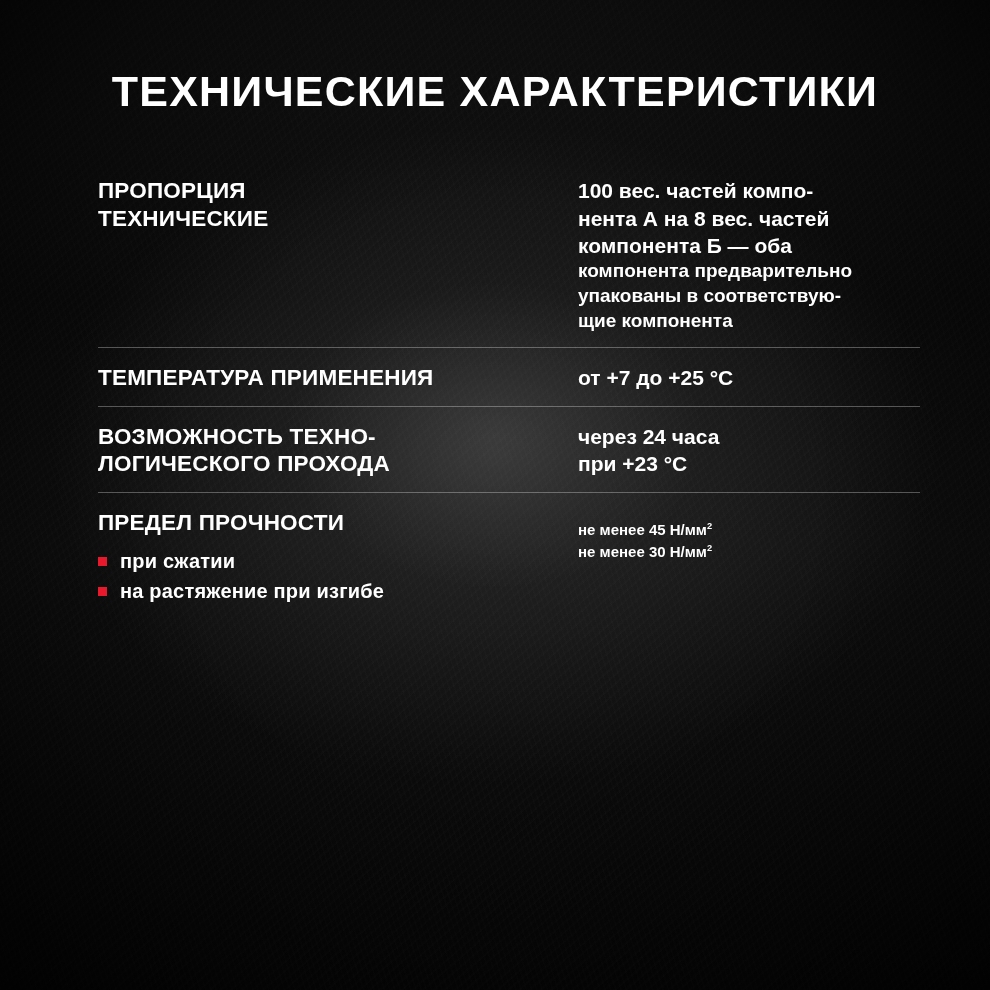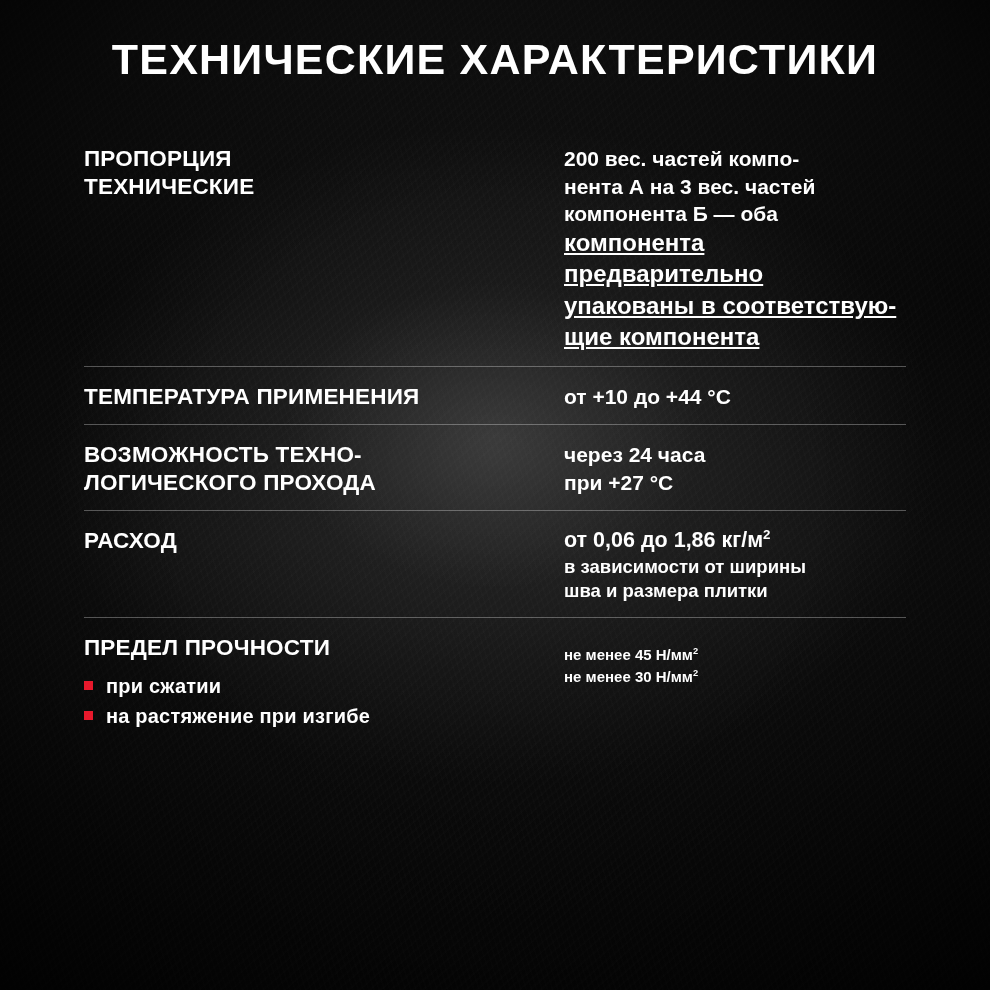--- a/index.html
+++ b/index.html
@@ -45,28 +45,29 @@
     position: relative;
     z-index: 3;
     padding: 0 84px;
   }
   .title {
     color: #ffffff;
     font-size: 43px;
     font-weight: bold;
     letter-spacing: 1.2px;
     text-align: center;
-    padding-top: 36px;
+    padding-top: 68px;
     line-height: 1.1;
   }
   table.spec {
     width: 100%;
     border-collapse: collapse;
     margin-top: 46px;
     table-layout: fixed;
+    margin-left: 14px;
   }
   table.spec td {
     vertical-align: top;
     padding: 16px 0 14px 0;
     border-top: 1px solid rgba(255,255,255,0.30);
   }
   table.spec tr:first-child td {
     border-top: none;
   }
   td.label {
@@ -97,23 +98,22 @@
   }
   .mix-value {
     font-size: 21px;
     line-height: 1.33;
   }
   .mix-value .lead {
     display: block;
   }
   .mix-value .rest {
     display: block;
-    font-size: 24px;
+    font-size: 19px;
     line-height: 1.3;
-    text-decoration: underline;
   }
   .sub-list {
     margin: 10px 0 0 0;
     padding: 0;
     list-style: none;
   }
   .sub-list li {
     display: flex;
     align-items: center;
     font-size: 20px;
@@ -155,54 +155,46 @@
 
     <table class="spec">
 
       <tbody>
           <tr>
         <td class="label">
           <div>ПРОПОРЦИЯ</div>
           <div>ТЕХНИЧЕСКИЕ</div>
         </td>
         <td class="value mix-value">
-          <span class="lead">200 вес. частей компо-</span>
-          <span class="lead">нента А на 3 вес. частей</span>
+          <span class="lead">100 вес. частей компо-</span>
+          <span class="lead">нента А на 8 вес. частей</span>
           <span class="lead">компонента Б — оба</span>
           <span class="rest">компонента предварительно</span>
           <span class="rest">упакованы в соответствую-</span>
           <span class="rest">щие компонента</span>
         </td>
       </tr>
 
 
       <tr>
         <td class="label">ТЕМПЕРАТУРА ПРИМЕНЕНИЯ</td>
-        <td class="value">от +10 до +44 °C</td>
+        <td class="value">от +7 до +25 °C</td>
       </tr>
 
       <tr>
         <td class="label">
           <div>ВОЗМОЖНОСТЬ ТЕХНО-</div>
           <div>ЛОГИЧЕСКОГО ПРОХОДА</div>
         </td>
         <td class="value">
           <div>через 24 часа</div>
-          <div>при +27 °C</div>
-        </td>
-      </tr>
-
-      <tr>
-        <td class="label label-mid">РАСХОД</td>
-        <td class="value">
-          <div class="big"><span>от 0,06 до 1,86 кг/м</span><sup>2</sup></div>
-          <div class="small">в зависимости от ширины</div>
-          <div class="small">шва и размера плитки</div>
-        </td>
-      </tr>
+          <div>при +23 °C</div>
+        </td>
+      </tr>
+
 
       <tr>
         <td class="label">
           <div>ПРЕДЕЛ ПРОЧНОСТИ</div>
           <ul class="sub-list">
             <li>
               <span class="bullet"></span>
               <span>при сжатии</span>
             </li>
             <li>

